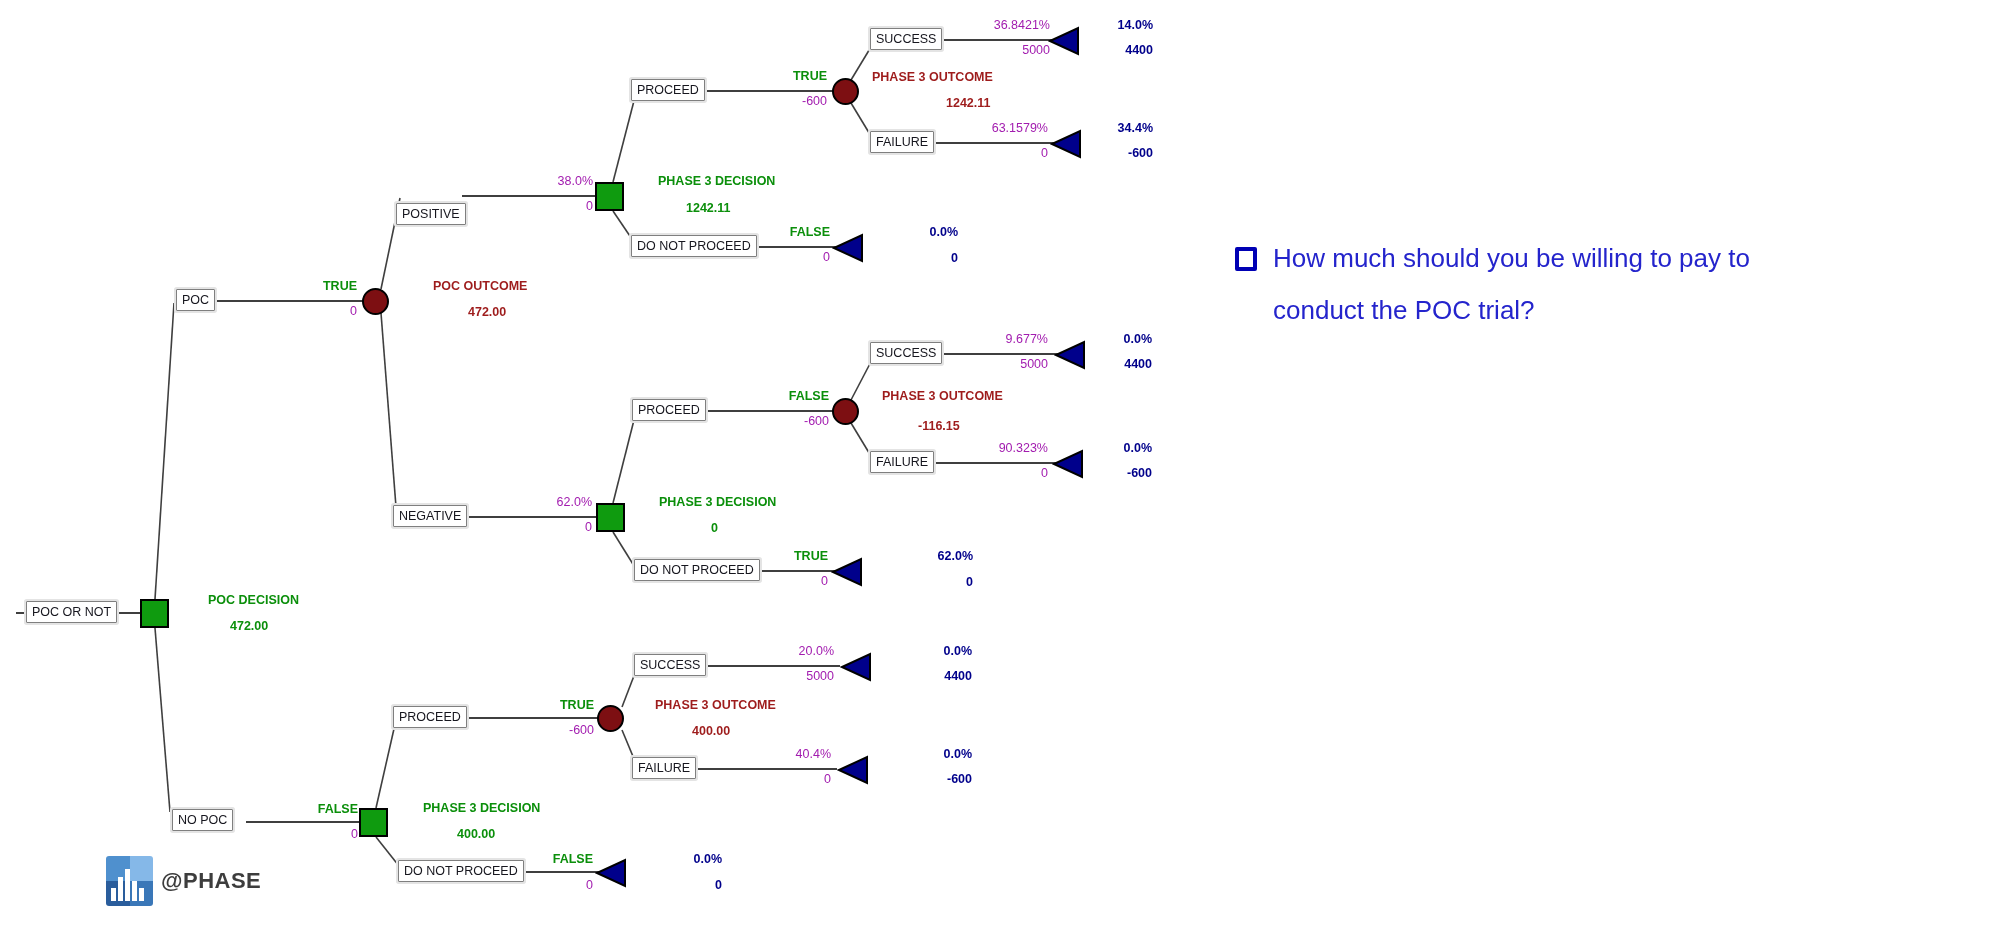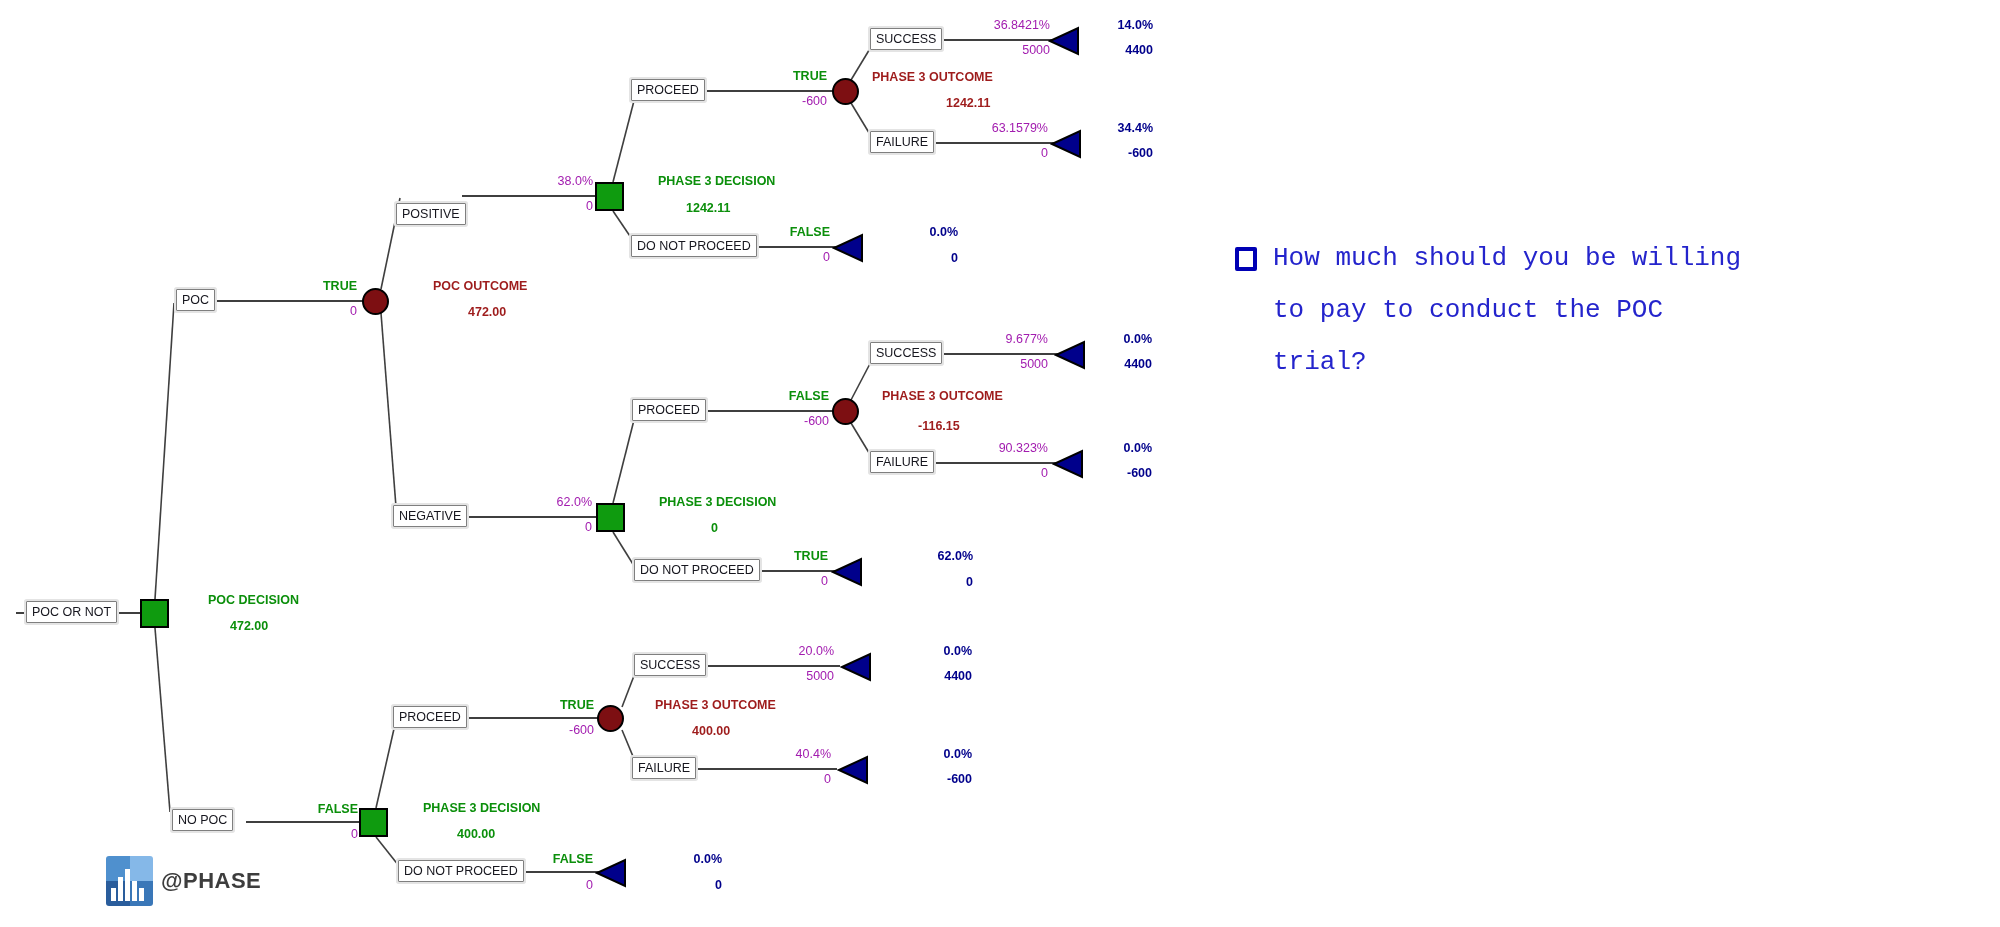--- a/index.html
+++ b/index.html
@@ -19,21 +19,21 @@
   .circle{position:absolute;width:27px;height:27px;background:#7d0f12;border:2px solid #000;
           border-radius:50%;box-sizing:border-box;z-index:3;}
   .square{position:absolute;width:29px;height:29px;background:#0f9b0f;border:2px solid #000;
           box-sizing:border-box;z-index:3;}
   .tri{position:absolute;z-index:3;line-height:0;}
   .notes{position:absolute;left:1233px;top:232px;width:522px;color:#2424cc;
          font-size:26px;line-height:52px;z-index:2;}
   .bullet-row{display:flex;align-items:flex-start;}
   .bullet{flex:0 0 auto;width:14px;height:16px;border:4px solid #0000b4;
           border-radius:2px;margin:15px 16px 0 2px;}
-  .bullet-text{flex:1 1 auto;font-family:Liberation Mono, monospace;}
+  .bullet-text{flex:1 1 auto;}
   .formula{font-weight:bold;color:#0000cc;text-align:center;font-size:27px;
            margin-top:8px;padding-left:30px;}
   .logo{position:absolute;left:106px;top:856px;display:flex;align-items:center;z-index:4;}
   .logo-mark{position:relative;width:47px;height:50px;border-radius:3px;overflow:hidden;}
   .q{position:absolute;width:50%;height:50%;}
   .q.tl{left:0;top:0;background:#4f90ce;}
   .q.tr{right:0;top:0;background:#85b8e8;}
   .q.bl{left:0;bottom:0;background:#2a5d9c;}
   .q.br{right:0;bottom:0;background:#3a77b8;}
   .bars{position:absolute;left:5px;bottom:5px;display:flex;align-items:flex-end;gap:2px;}

